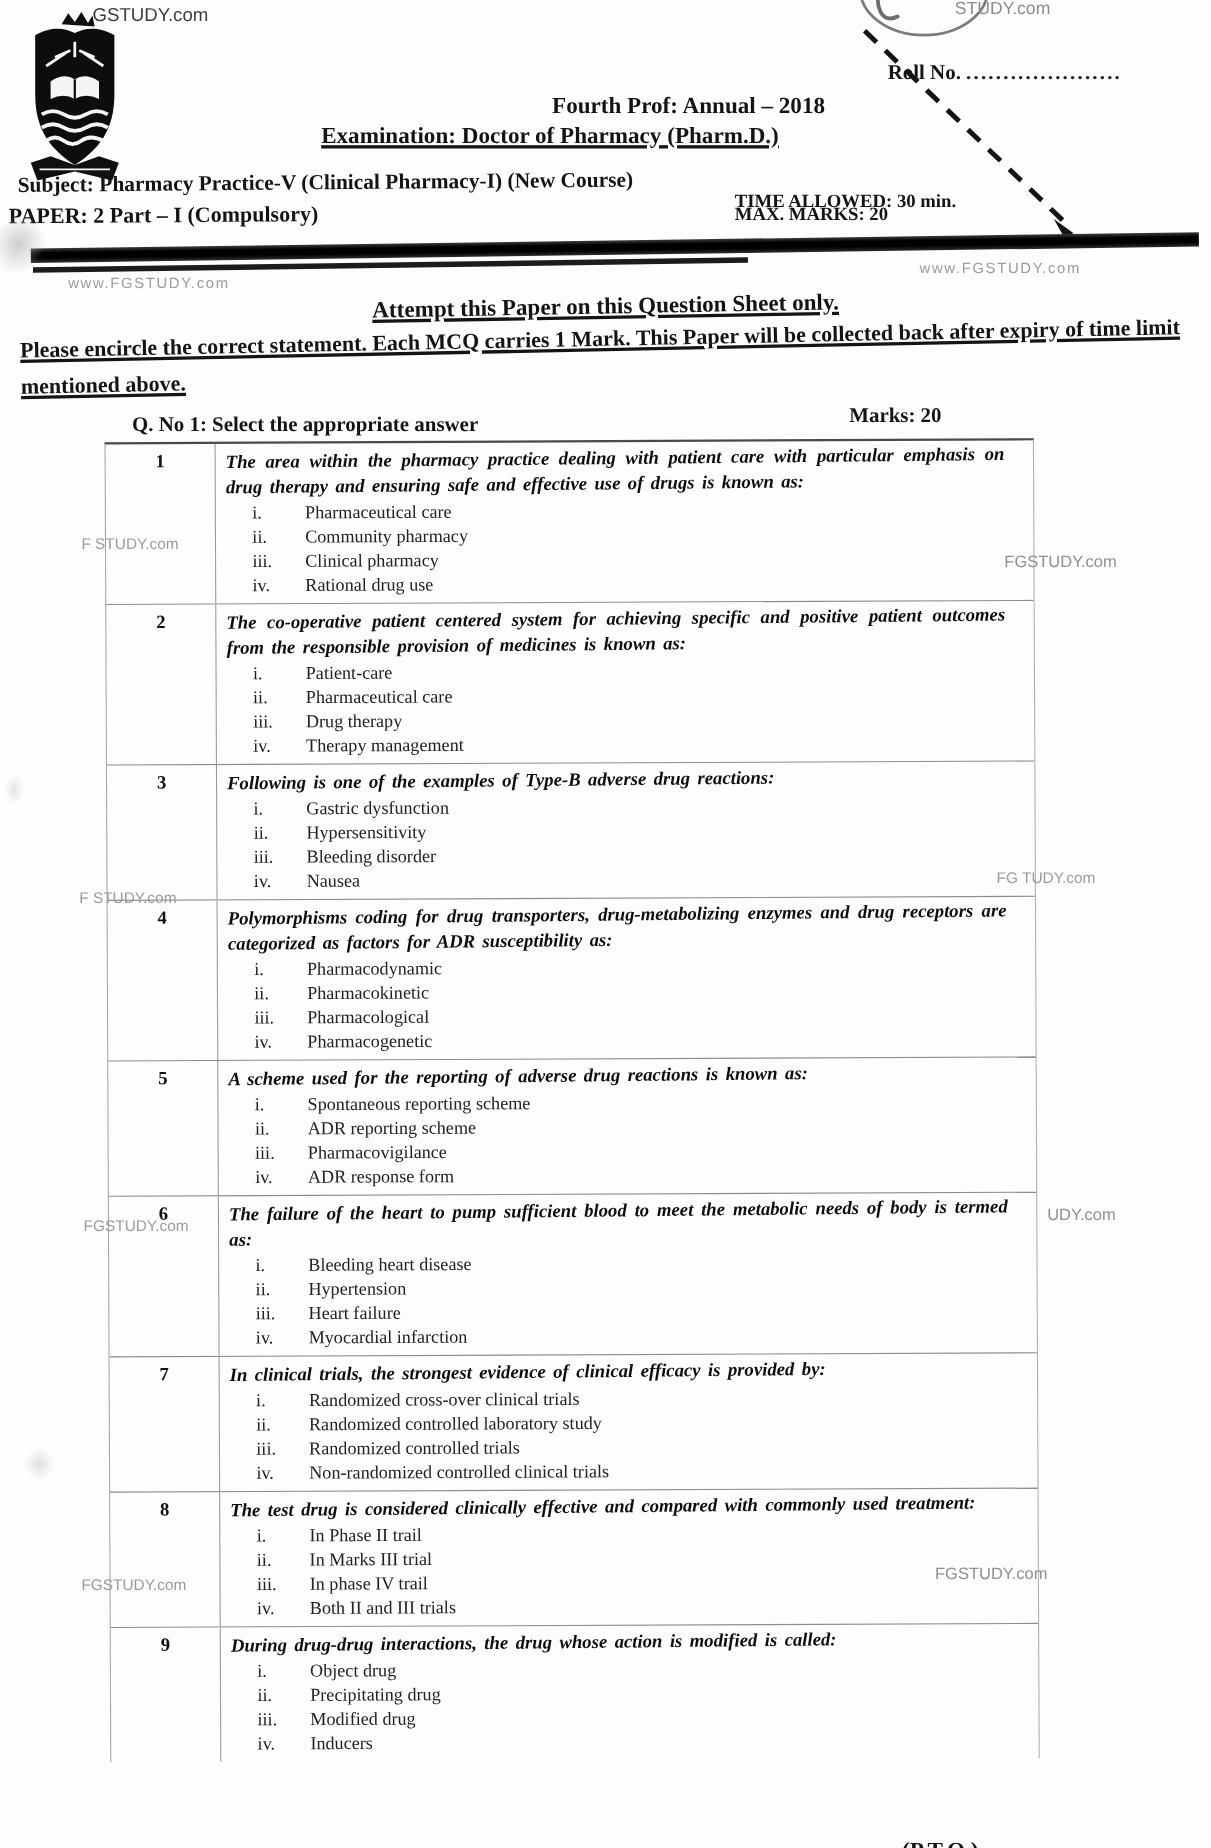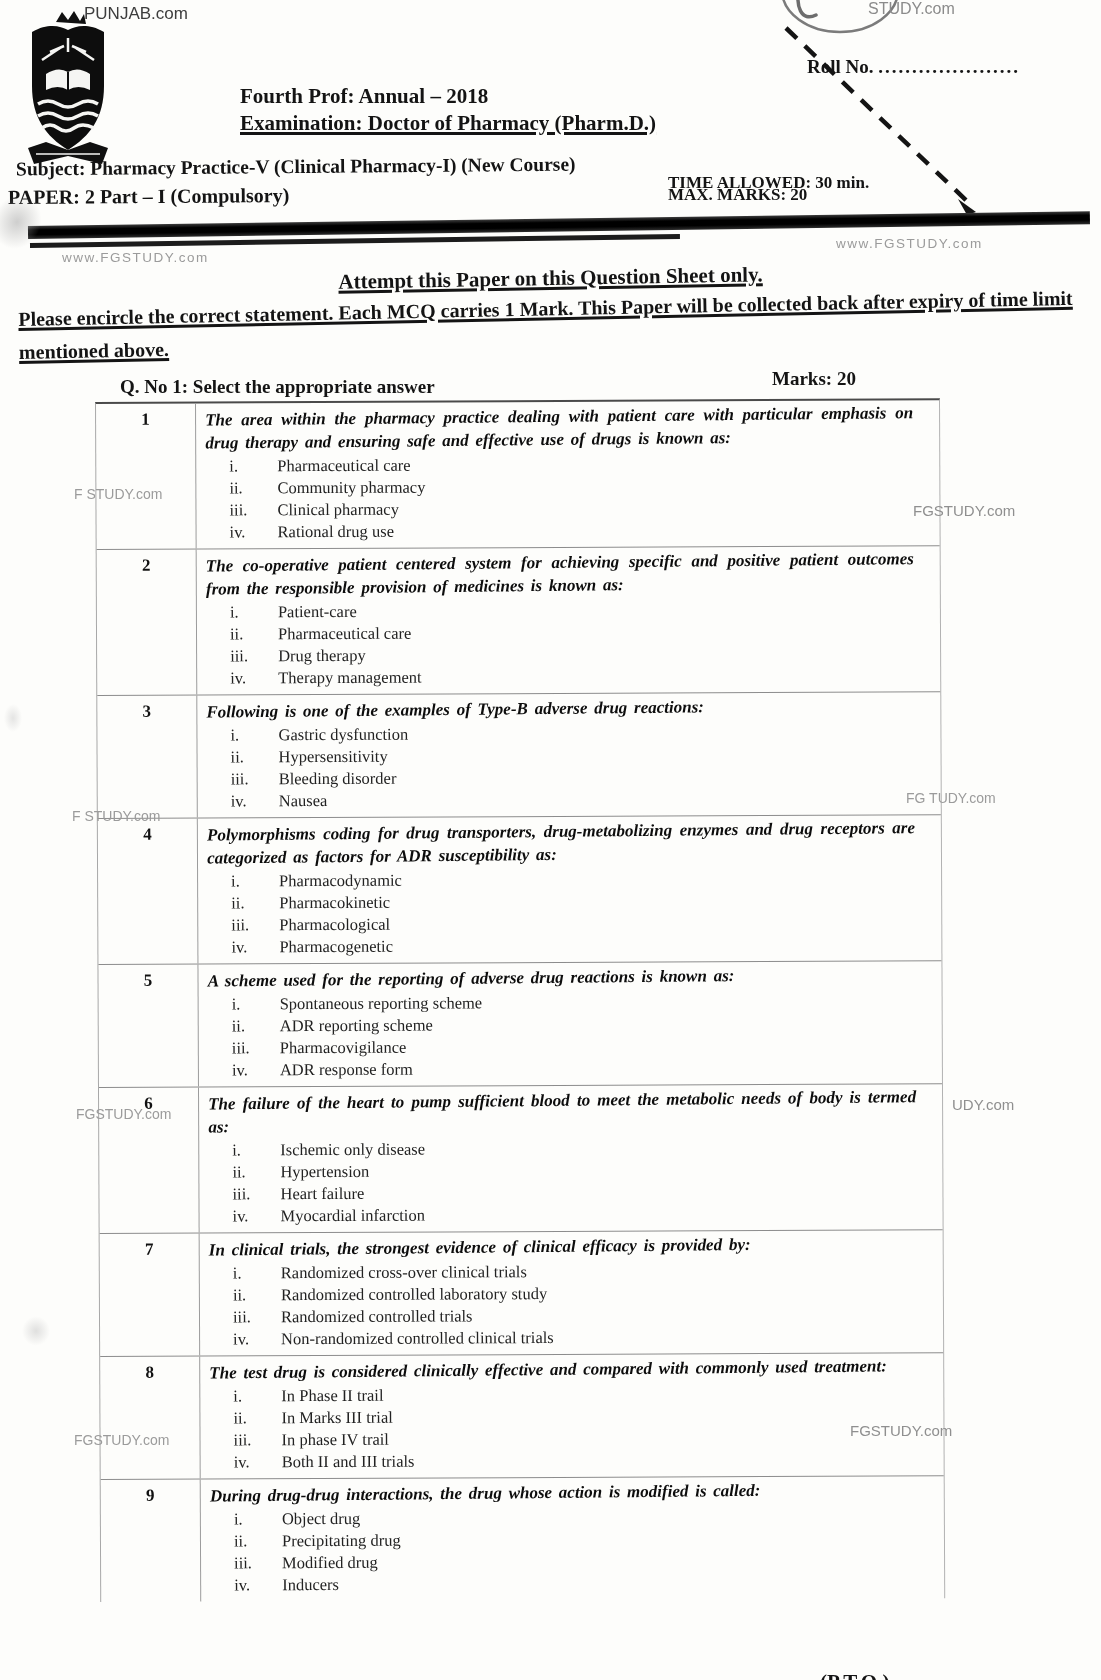--- a/index.html
+++ b/index.html
@@ -3,23 +3,23 @@
 <meta charset="utf-8">
 <style>
   html,body{margin:0;padding:0;background:#e8e8e8;}
   .sheet{position:relative;width:1101px;height:1680px;background:#fdfdfb;overflow:hidden;
          font-family:"Liberation Serif",serif;color:#141414;}
 
   
   .logo{position:absolute;left:18px;top:8px;width:100px;height:160px;}
   .title{position:absolute;left:240px;top:28px;width:510px;text-align:center;
          font-size:31px;font-weight:bold;letter-spacing:.5px;}
-  .session{position:absolute;left:240px;top:84px;width:510px;text-align:left;
+  .session{position:absolute;left:240px;top:84px;width:510px;text-align:right;
          font-size:21px;font-weight:bold;}
-  .exam{position:absolute;left:240px;top:111px;width:520px;
+  .exam{position:absolute;left:240px;top:111px;width:520px;text-align:center;
          font-size:21px;font-weight:bold;text-decoration:underline;text-decoration-thickness:2.5px;}
   .subject{position:absolute;left:16px;top:156px;font-size:19.5px;font-weight:bold;transform:rotate(-.5deg);}
   .paper{position:absolute;left:8px;top:185px;font-size:20px;font-weight:bold;transform:rotate(-.4deg);}
   .time{position:absolute;left:668px;top:173px;font-size:17px;font-weight:bold;}
   .maxmarks{position:absolute;left:668px;top:185px;font-size:17px;font-weight:bold;text-align:center;}
   .roll{position:absolute;left:807px;top:56px;font-size:19px;font-weight:bold;white-space:nowrap;}
   .roll .dots{letter-spacing:2px;font-weight:bold;}
 
   
   .circle-mark{position:absolute;left:770px;top:-6px;width:150px;height:72px;overflow:visible;}
@@ -196,21 +196,21 @@
             <div class="opt"><span class="rn">iii.</span><span>Pharmacovigilance</span></div>
             <div class="opt"><span class="rn">iv.</span><span>ADR response form</span></div>
           </div>
         </div>
       </div>
       <div class="row">
         <div class="num">6</div>
         <div class="cell">
           <p class="qt">The failure of the heart to pump sufficient blood to meet the metabolic needs of body is termed as:</p>
           <div class="opts">
-            <div class="opt"><span class="rn">i.</span><span>Ischemic only disease</span></div>
+            <div class="opt"><span class="rn">i.</span><span>Bleeding heart disease</span></div>
             <div class="opt"><span class="rn">ii.</span><span>Hypertension</span></div>
             <div class="opt"><span class="rn">iii.</span><span>Heart failure</span></div>
             <div class="opt"><span class="rn">iv.</span><span>Myocardial infarction</span></div>
           </div>
         </div>
       </div>
       <div class="row">
         <div class="num">7</div>
         <div class="cell">
           <p class="qt">In clinical trials, the strongest evidence of clinical efficacy is provided by:</p>
@@ -244,21 +244,21 @@
             <div class="opt"><span class="rn">iii.</span><span>Modified drug</span></div>
             <div class="opt"><span class="rn">iv.</span><span>Inducers</span></div>
           </div>
         </div>
       </div>
     </div>
 
   <div class="pto">(P.T.O.)</div>
 
   <div id="wm-layer">
-      <span class="wm wm0">PUNJAB.com</span>
+      <span class="wm wm0">GSTUDY.com</span>
       <span class="wm wm1">STUDY.com</span>
       <span class="wm wm2">www.FGSTUDY.com</span>
       <span class="wm wm3">www.FGSTUDY.com</span>
       <span class="wm wm4">F STUDY.com</span>
       <span class="wm wm5">FGSTUDY.com</span>
       <span class="wm wm6">F STUDY.com</span>
       <span class="wm wm7">FG TUDY.com</span>
       <span class="wm wm8">FGSTUDY.com</span>
       <span class="wm wm9">UDY.com</span>
       <span class="wm wm10">FGSTUDY.com</span>

